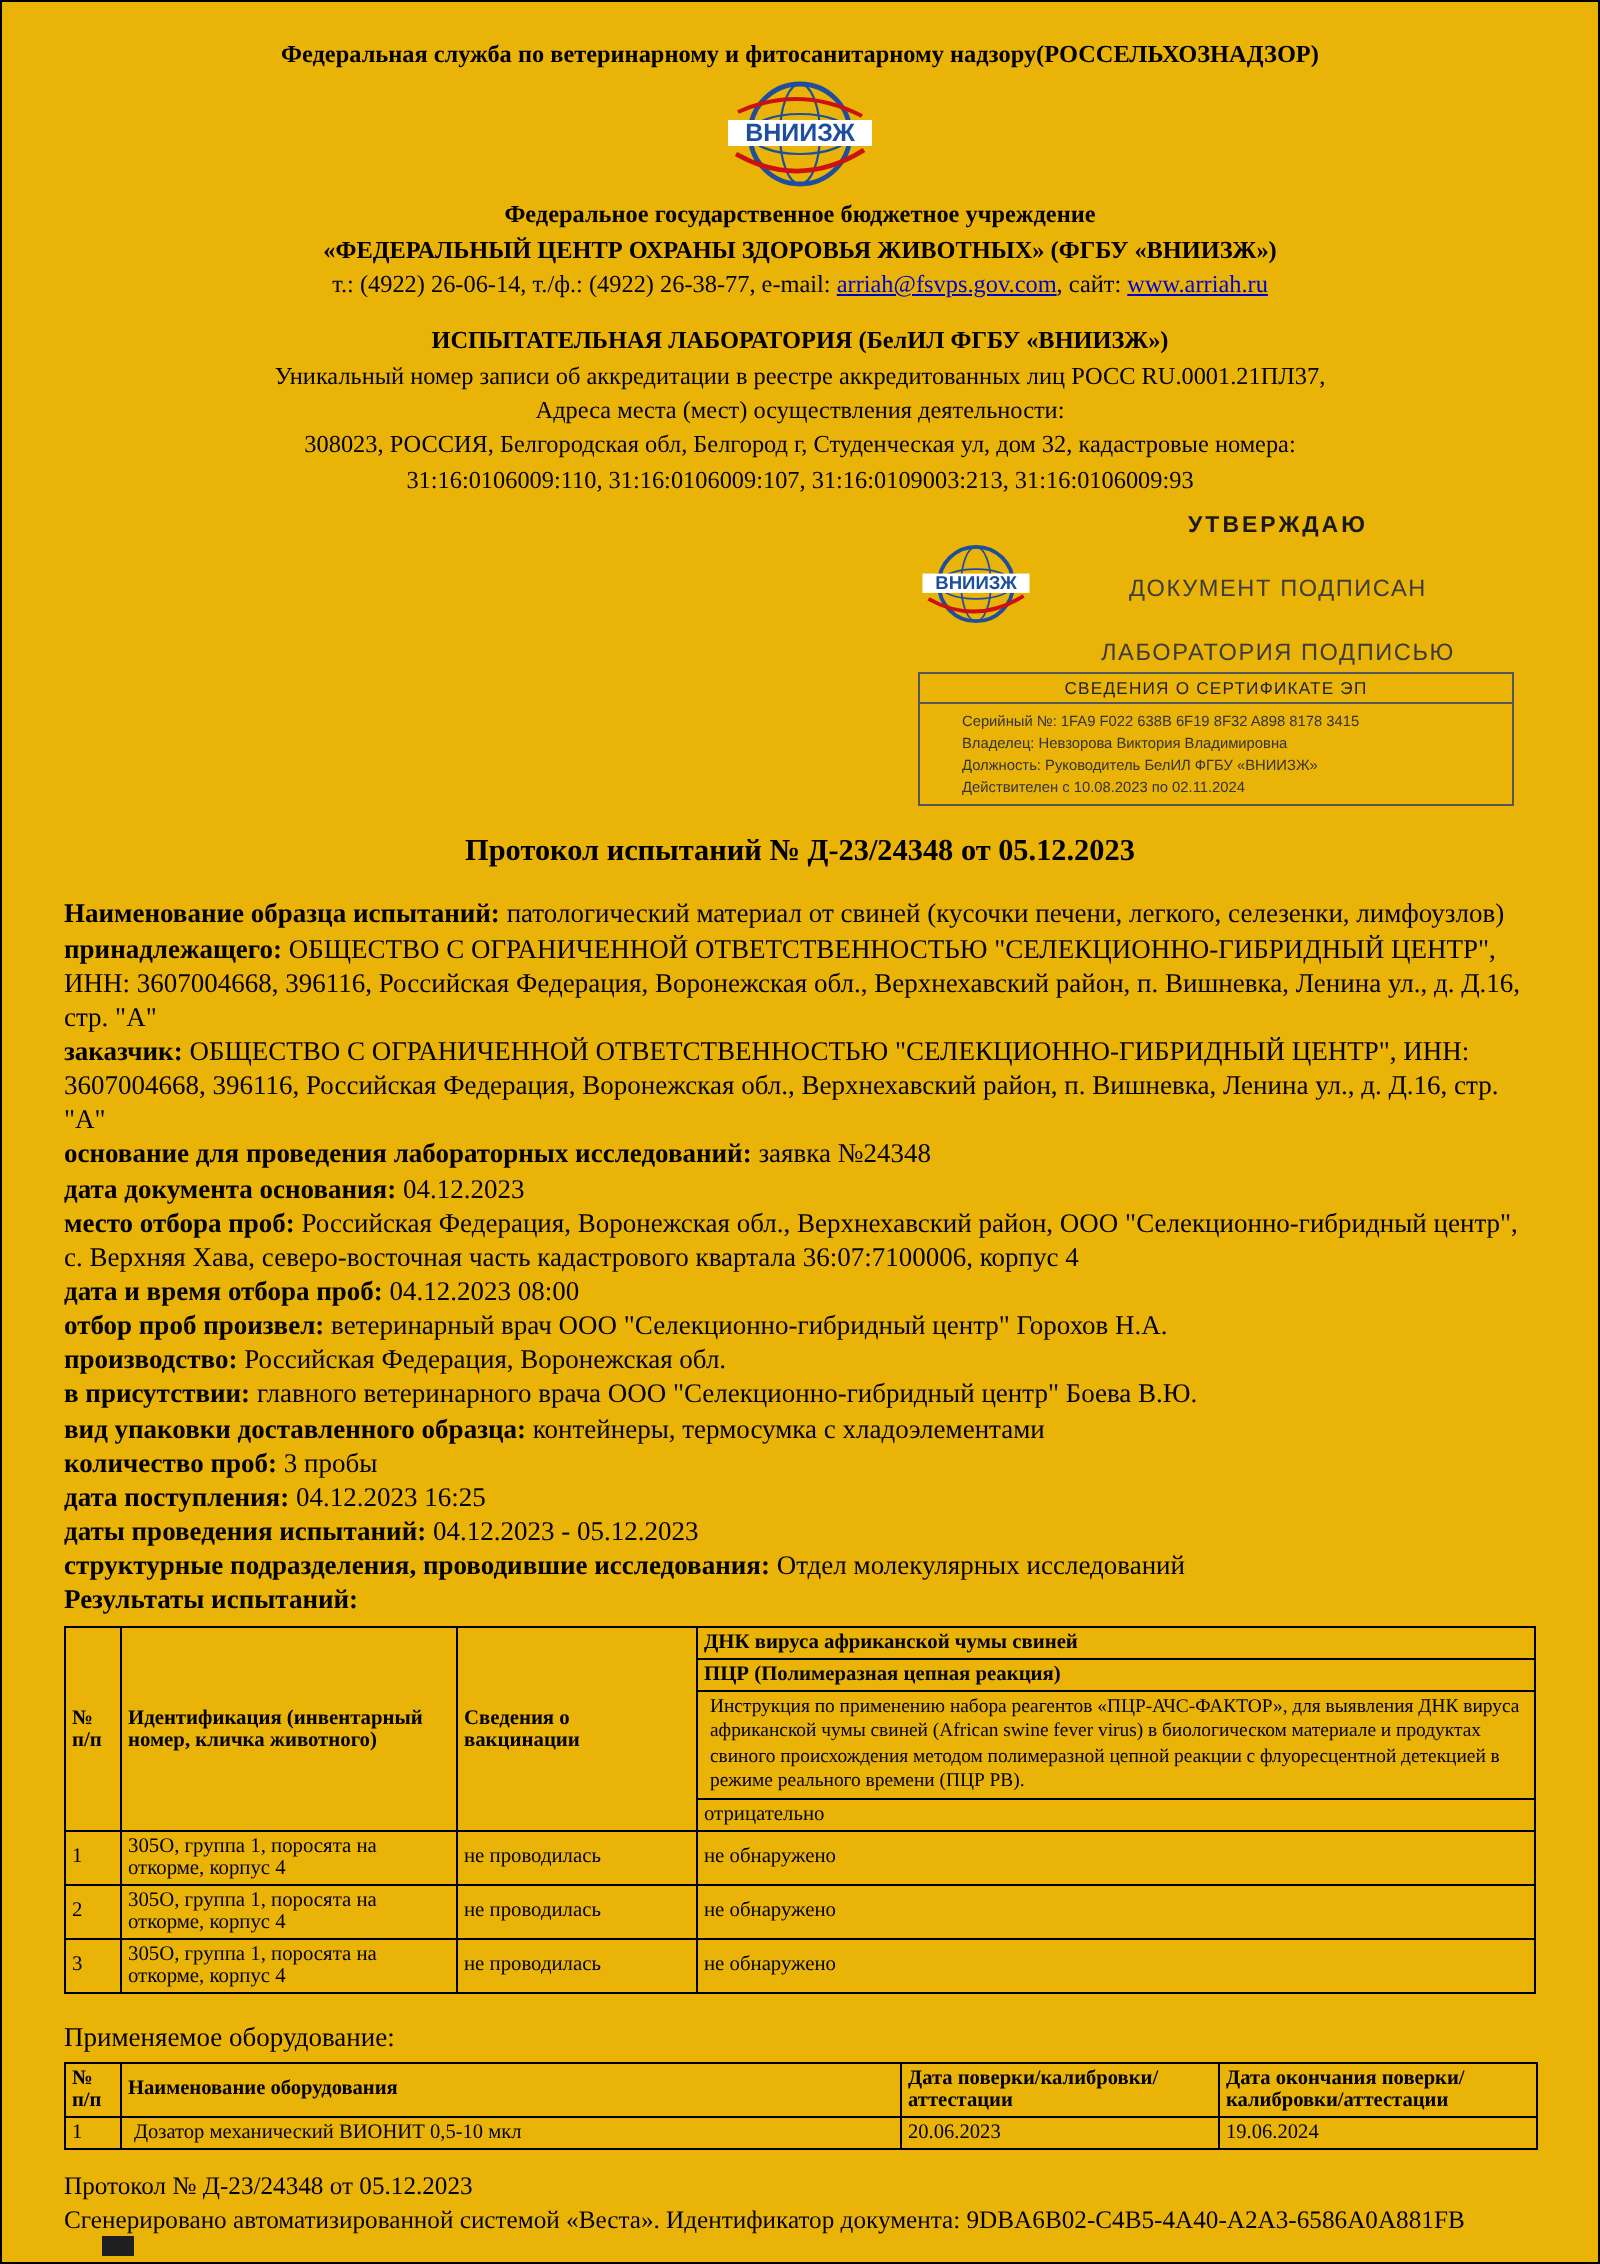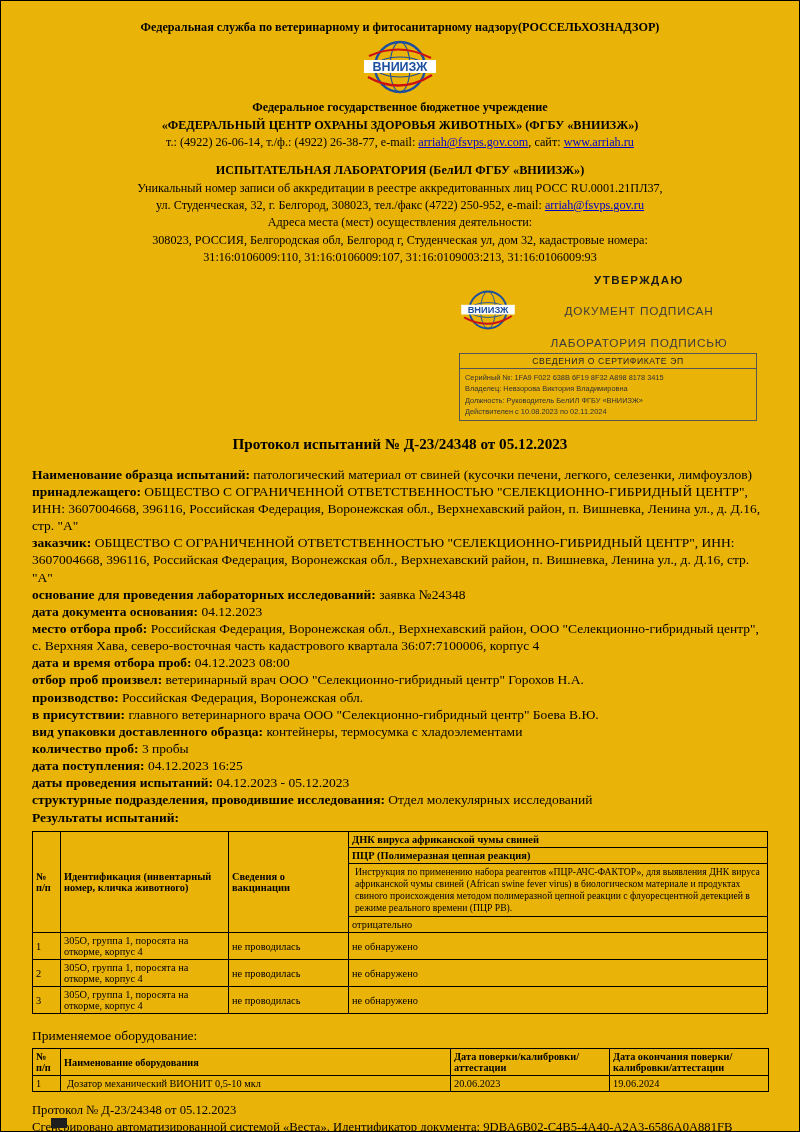--- a/index.html
+++ b/index.html
@@ -15,21 +15,21 @@
 
   
   .stamp-row { display:flex; justify-content:flex-end; margin-top:8px; padding-right:11px; }
   .stamp { width:298px; font-family:"Liberation Sans", sans-serif; }
   .stamp-top { display:flex; align-items:center; margin-bottom:3px; }
   .stamp-logo { flex:0 0 62px; }
   .stamp-head { flex:1; text-align:center; }
   .approve { font-size:11.5px; font-weight:bold; letter-spacing:1.5px; color:#1a1a1a; }
   .signed { font-size:11.8px; color:#3c3c3c; letter-spacing:0.8px; margin-top:18px; }
   .cert-title { border:1px solid #555; text-align:center; font-size:8.6px; letter-spacing:0.6px; padding:2px 0; color:#222; }
-  .cert-details { border:1px solid #555; border-top:none; font-size:7.4px; color:#333; padding:3px 5px; line-height:1.5; }
+  .cert-details { border:1px solid #555; border-top:none; font-size:7.4px; color:#333; padding:3px 21px; line-height:1.5; }
 
   .title { font-size:15.2px; font-weight:bold; text-align:center; margin:14px 0 13px 0; }
 
   .fields { font-size:13.5px; line-height:1.27; }
   .fields p { margin:0; }
   .lab { font-weight:bold; }
   .results-label { font-size:13.5px; font-weight:bold; margin-top:1px; }
 
   table { border-collapse:collapse; width:100%; }
   td { border:1px solid #000; padding:2px 3px; vertical-align:middle; text-align:left; }
@@ -76,24 +76,20 @@
   <p class="hdr c">
     <span>т.: (4922) 26-06-14, т./ф.: (4922) 26-38-77, e-mail:</span>
     <a class="link">arriah@fsvps.gov.com</a><span>, сайт:</span>
     <a class="link">www.arriah.ru</a>
   </p>
 
   <div class="gap-sm"></div>
 
   <p class="hdr c b">ИСПЫТАТЕЛЬНАЯ ЛАБОРАТОРИЯ (БелИЛ ФГБУ «ВНИИЗЖ»)</p>
   <p class="hdr c">Уникальный номер записи об аккредитации в реестре аккредитованных лиц РОСС RU.0001.21ПЛ37,</p>
-  <p class="hdr c">
-    <span>ул. Студенческая, 32, г. Белгород, 308023, тел./факс (4722) 250-952, e-mail:</span>
-    <a class="link">arriah@fsvps.gov.ru</a>
-  </p>
   <p class="hdr c">Адреса места (мест) осуществления деятельности:</p>
   <p class="hdr c">308023, РОССИЯ, Белгородская обл, Белгород г, Студенческая ул, дом 32, кадастровые номера:</p>
   <p class="hdr c">31:16:0106009:110, 31:16:0106009:107, 31:16:0109003:213, 31:16:0106009:93</p>
 
   <div class="stamp-row">
     <div class="stamp">
       <div class="stamp-top">
         <div class="stamp-logo">
           <svg width="58" height="42" viewBox="0 0 78 56">
             <ellipse cx="39" cy="28" rx="25" ry="25" fill="none" stroke="#1d4f9e" stroke-width="2.6"></ellipse>

